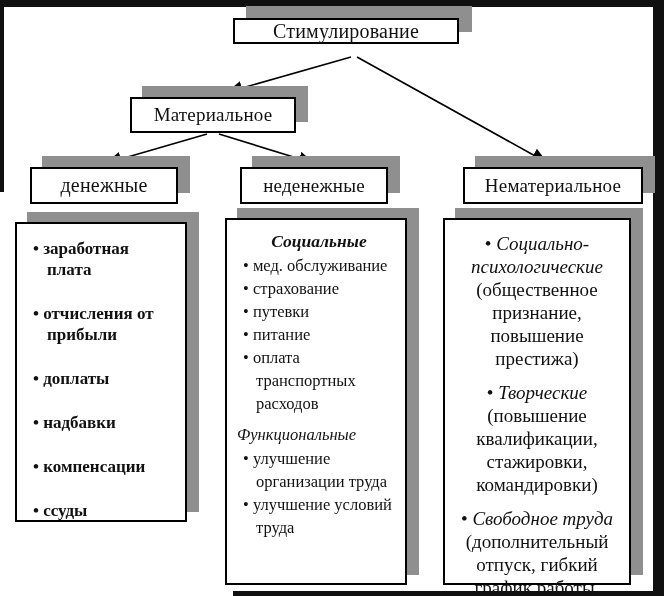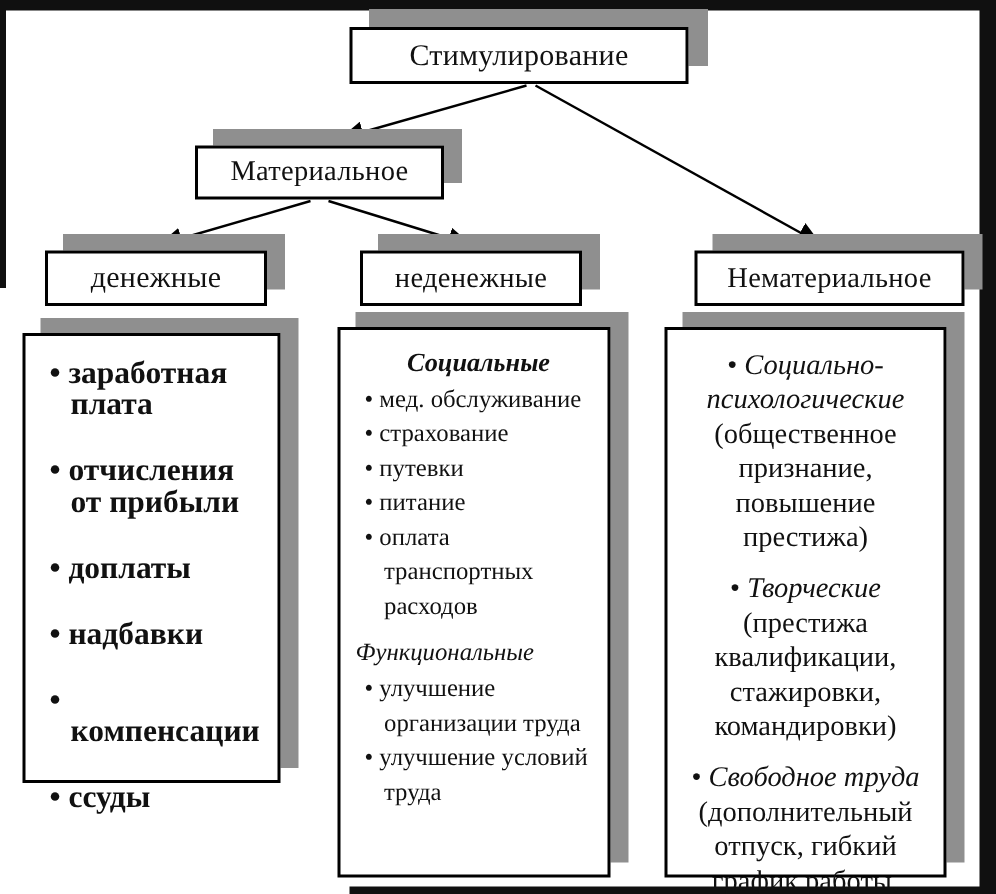--- a/index.html
+++ b/index.html
@@ -16,33 +16,33 @@
   .art-bottom{left:233px;top:591px;width:431px;height:5px;}
 
   
   .node{
     position:absolute;background:#ffffff;border:2px solid #000;
     box-shadow:12px -11px 0 0 #8f8f8f;
     box-sizing:border-box;
   }
   .hdr{display:flex;align-items:center;justify-content:center;
     font-size:19px;letter-spacing:.2px;}
-  .n-root {left:233px;top:18px;width:226px;height:38px;font-size:20px;box-shadow:13px -12px 0 0 #8f8f8f;}
+  .n-root {left:233px;top:18px;width:226px;height:26px;font-size:20px;box-shadow:13px -12px 0 0 #8f8f8f;}
   .n-material {left:130px;top:97px;width:166px;height:36px;}
   .n-monetary {left:30px;top:167px;width:148px;height:37px;font-size:20px;}
   .n-nonmonetary{left:240px;top:167px;width:148px;height:37px;}
   .n-nonmaterial{left:463px;top:167px;width:180px;height:37px;}
 
   .n-money-list{left:15px;top:222px;width:172px;height:300px;box-shadow:12px -10px 0 0 #8f8f8f;}
   .n-midcol    {left:225px;top:218px;width:182px;height:367px;box-shadow:12px -10px 0 0 #8f8f8f;}
   .n-rightcol  {left:443px;top:218px;width:188px;height:367px;box-shadow:12px -10px 0 0 #8f8f8f;}
 
   
   .money-list{list-style:none;margin:14px 0 0 0;padding:0 24px 0 16px;
-    font-weight:bold;font-size:21px;line-height:21px;}
+    font-weight:bold;font-size:17px;line-height:21px;}
   .money-list li{padding-left:14px;text-indent:-14px;margin-bottom:23px;}
   .money-list li::before{content:"• ";}
 
   
   .midcol-inner{padding:8px 4px 4px 10px;font-size:16.5px;line-height:23px;font-family:Liberation Serif, serif;}
   .group-title{text-align:center;font-style:italic;margin:2px 0 1px 0;}
   .group-title.bold{font-weight:bold;font-size:17.5px;}
   .group-title.left{text-align:left;margin-top:8px;}
   .sub-list{list-style:none;margin:0;padding:0 0 0 6px;}
   .sub-list li{padding-left:13px;text-indent:-13px;}
@@ -128,21 +128,21 @@
   </div>
 
   <div class="node n-rightcol">
     <div class="rightcol-inner">
       <p class="nm-item">
         <span class="nm-name">Социально-психологические</span>
         <span class="nm-detail">(общественное признание, повышение престижа)</span>
       </p>
       <p class="nm-item">
         <span class="nm-name">Творческие</span>
-        <span class="nm-detail">(престижа квалификации, стажировки, командировки)</span>
+        <span class="nm-detail">(повышение квалификации, стажировки, командировки)</span>
       </p>
       <p class="nm-item">
         <span class="nm-name">Свободное труда</span>
         <span class="nm-detail">(дополнительный отпуск, гибкий график работы, время отпуска)</span>
       </p>
     </div>
   </div>
 
 </div>
 

